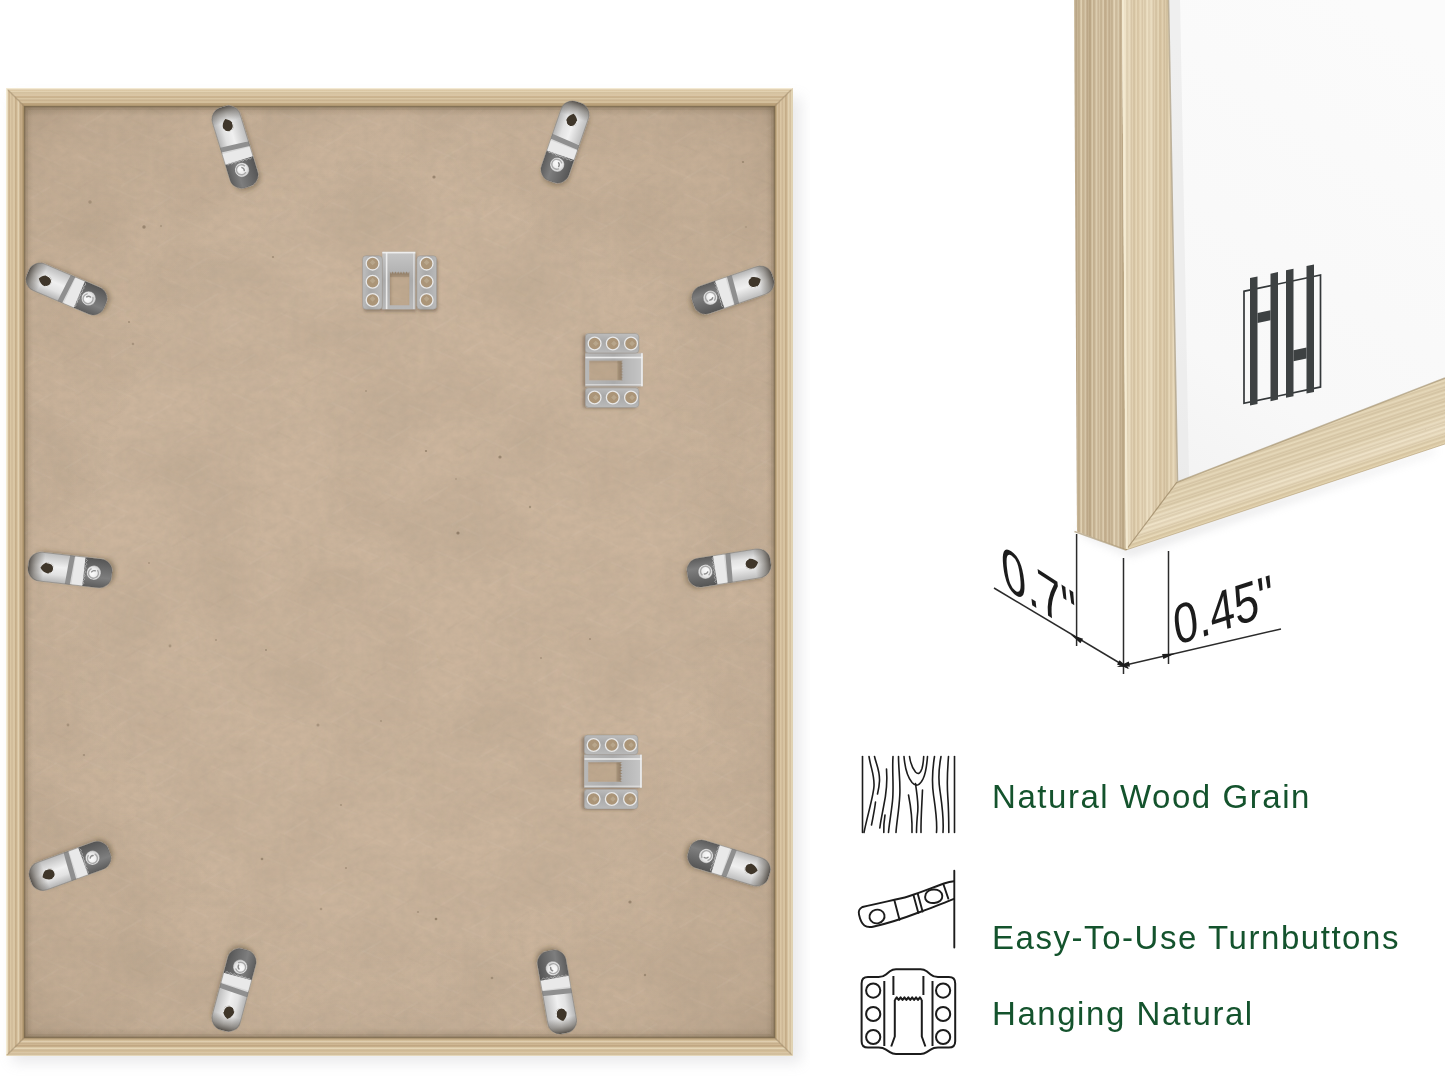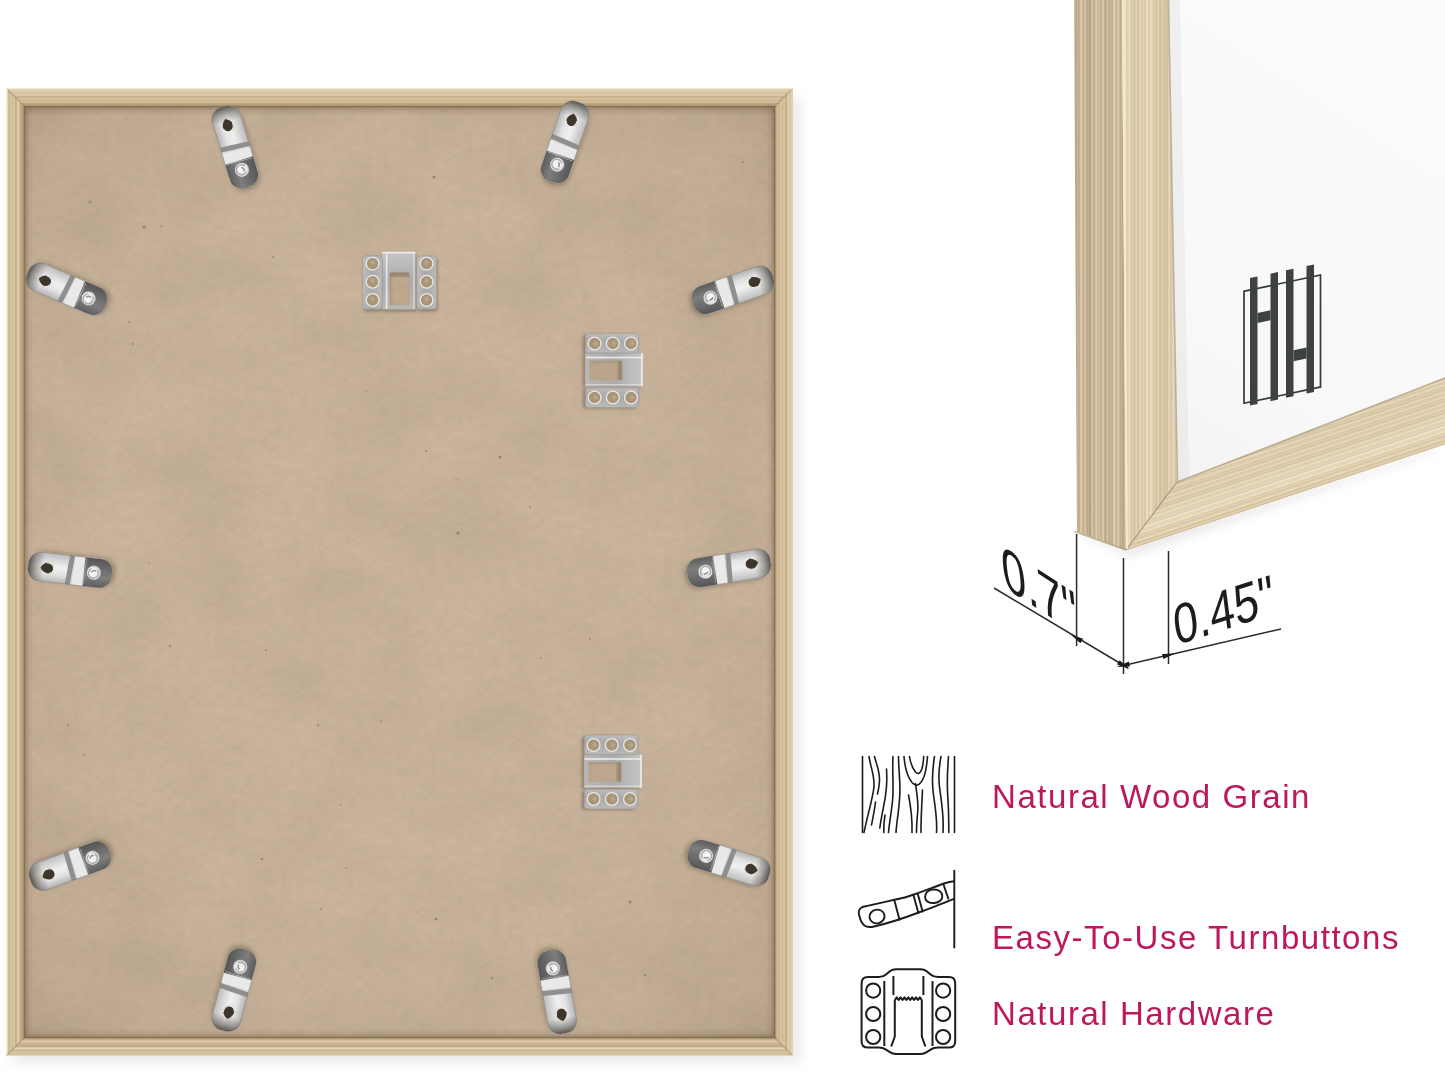--- a/index.html
+++ b/index.html
@@ -1,19 +1,19 @@
 <!DOCTYPE html>
 <html><head>
 <meta charset="utf-8">
 <style>
   html,body{margin:0;padding:0;background:#ffffff;}
   body{width:1445px;height:1079px;position:relative;overflow:hidden;
        font-family:"Liberation Sans", sans-serif;}
   .abs{position:absolute;}
-  .label{position:absolute;color:#be185d;font-family:"Liberation Sans",sans-serif;
+  .label{position:absolute;color:#14532d;font-family:"Liberation Sans",sans-serif;
          font-size:33px;letter-spacing:1.55px;white-space:nowrap;}
 </style>
 </head>
 <body>
 
 <svg class="abs" style="left:0;top:0" width="810" height="1079" viewBox="0 0 810 1079">
   <defs>
 
     <linearGradient id="woodT" x1="0" y1="88" x2="0" y2="106" gradientUnits="userSpaceOnUse">
       <stop offset="0" stop-color="#ecdec0"></stop>
@@ -480,13 +480,13 @@
     <path d="M 71.8 40 V 76.5 L 75.4 86.5"></path>
     <circle cx="23.2" cy="30.6" r="7.1"></circle>
     <circle cx="23.2" cy="54" r="7.1"></circle>
     <circle cx="23.2" cy="77" r="7.1"></circle>
     <circle cx="93.1" cy="30.6" r="7.1"></circle>
     <circle cx="93.1" cy="54" r="7.1"></circle>
     <circle cx="93.1" cy="77" r="7.1"></circle>
   </g>
 </svg>
 
-<div class="label" style="left:992px;top:995px;">Natural Hardware</div>
+<div class="label" style="left:992px;top:995px;">Hanging Natural</div>
 
 </body></html>

